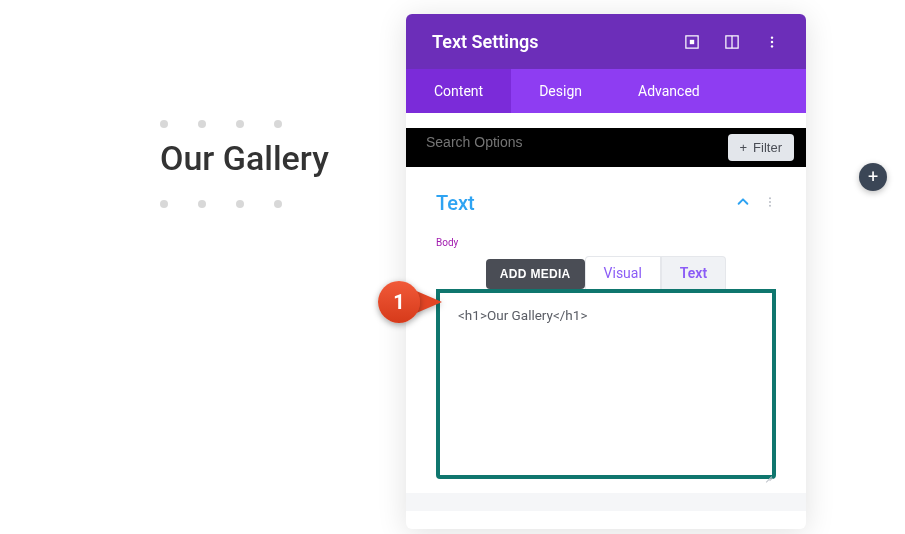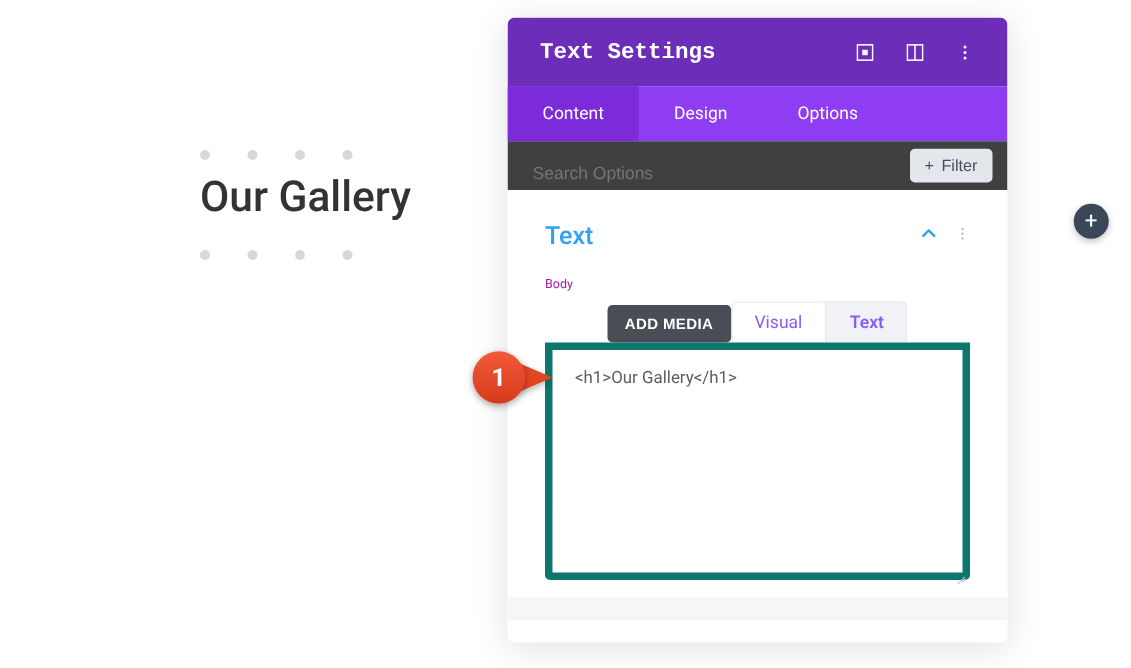--- a/index.html
+++ b/index.html
@@ -48,21 +48,20 @@
     color: #fff;
     height: 55px;
     display: flex;
     align-items: center;
     padding: 0 26px 0 26px;
     justify-content: space-between;
   }
   .panel-title {
     font-size: 18px;
     font-weight: 600;
-    font-family: Liberation Mono, monospace;
   }
   .panel-header-icons {
     display: flex;
     gap: 24px;
     align-items: center;
   }
   .hicon { width:16px; height:16px; display:flex; align-items:center; justify-content:center; cursor:pointer; }
   .tabs {
     background: #8e3df2;
     display: flex;
@@ -71,25 +70,26 @@
   .tab {
     flex: 0 0 auto;
     padding: 0 28px;
     display:flex; align-items:center; justify-content:center;
     color: #fff;
     font-size: 14px;
     cursor: pointer;
   }
   .tab.active { background: #7b2bd9; }
   .search-row {
-    background: #404040;
+    background: #000000;
     display:flex;
-    align-items:flex-end;
+    align-items:flex-start;
     padding: 6px 12px 6px 20px;
     gap: 10px;
+    margin-top: 15px;
   }
   .search-input {
     flex:1; border:none; background:transparent; outline:none;
     font-size:14px; color:#8a8d95;
   }
   .filter-btn {
     background:#e3e6eb;
     border:none;
     padding: 6px 12px;
     border-radius:4px;
@@ -124,21 +124,21 @@
     cursor:pointer;
   }
   .editor-tabs { display:flex; }
   .etab {
     padding:8px 18px; font-size:14px; color:#8b5cf6; cursor:pointer;
     border:1px solid transparent;
   }
   .etab.visual { background:#fff; border:1px solid #e5e7eb; border-bottom:none; border-radius:4px 0 0 0; }
   .etab.text { background:#f0f2f5; border:1px solid #e5e7eb; border-bottom:none; border-radius:0 4px 0 0; font-weight:600; }
   .editor {
-    width:100%; height:190px; border:6px solid #0f766e;
+    width:100%; height:190px; border:4px solid #0f766e;
     resize:none; padding:14px 18px; font-size:13.5px; color:#5a5d65;
     font-family: inherit; outline:none; border-radius:0 0 4px 4px;
   }
   .editor-wrap { position:relative; margin-top:0; }
   .resize-handle {
     position:absolute; right:2px; bottom:2px; width:12px; height:12px;
     pointer-events:none;
   }
   .resize-handle::before, .resize-handle::after {
     content:""; position:absolute; background:#bfc3ca;
@@ -225,21 +225,21 @@
             <circle cx="8" cy="8" r="1.4"></circle>
             <circle cx="8" cy="13" r="1.4"></circle>
         </svg>
       </div>
     </div>
   </div>
 
   <div class="tabs">
     <div class="tab active">Content</div>
     <div class="tab">Design</div>
-    <div class="tab">Options</div>
+    <div class="tab">Advanced</div>
   </div>
 
   <div class="search-row">
     <input class="search-input" placeholder="Search Options" style="">
     <button class="filter-btn">
       <span>+</span>
       <span>Filter</span>
     </button>
   </div>
 

